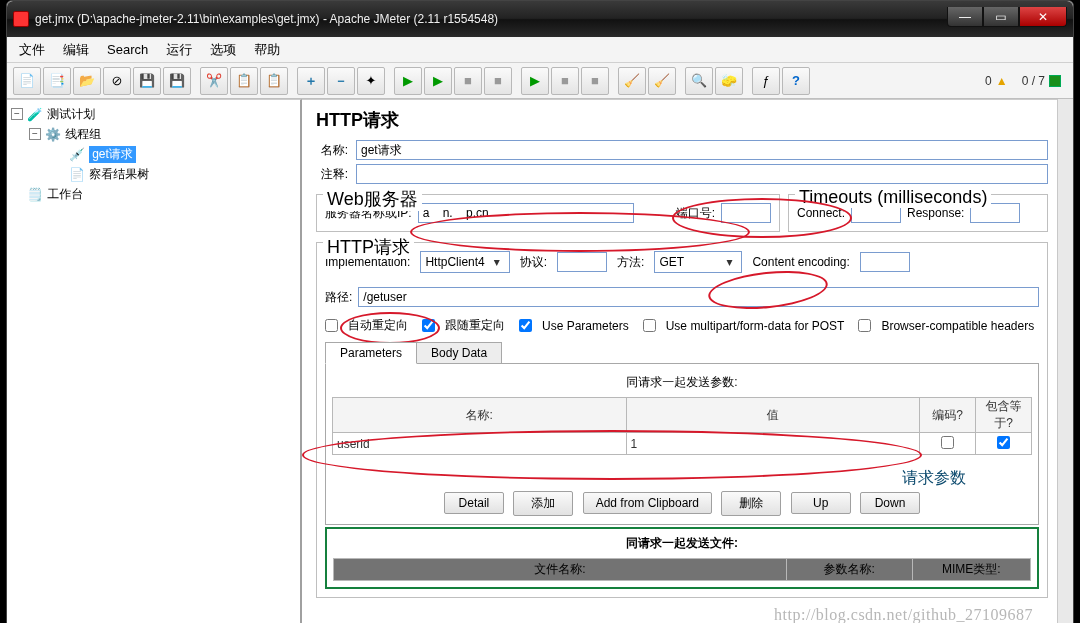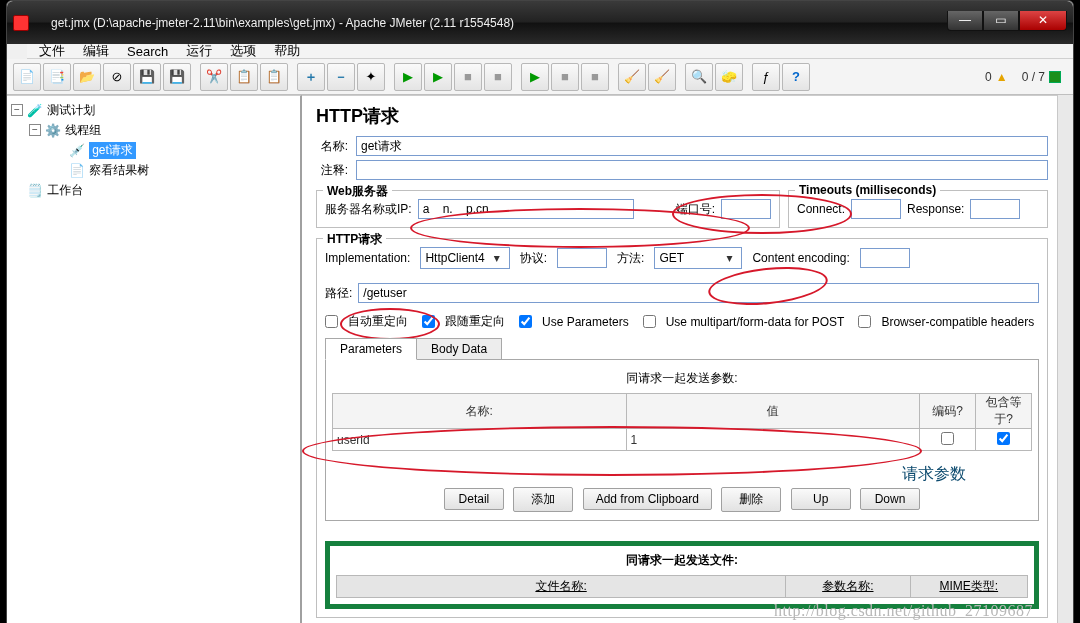--- a/index.html
+++ b/index.html
@@ -1,25 +1,25 @@
 <!DOCTYPE html>
 <html><head>
 <meta charset="utf-8">
 <style>
 * { box-sizing: border-box; margin: 0; padding: 0; font-family: "Microsoft YaHei", Arial, sans-serif; font-size: 12px; }
 body { background: #000; overflow: hidden; }
 .window { position: absolute; left: 6px; top: 0; width: 1068px; height: 623px; background: #f0f0f0; border: 1px solid #444; border-top-left-radius: 6px; border-top-right-radius: 6px; }
-.titlebar { height: 43px; background: linear-gradient(#3a3a3a,#222 48%,#111 52%,#2a2a2a); display: flex; align-items: center; padding: 0 6px; border-top-left-radius: 6px; border-top-right-radius: 6px; gap: 16px; }
+.titlebar { height: 36px; background: linear-gradient(#3a3a3a,#222 48%,#111 52%,#2a2a2a); display: flex; align-items: center; padding: 0 6px; border-top-left-radius: 6px; border-top-right-radius: 6px; }
 .titlebar .icon-app { width: 16px; height: 16px; margin-right: 6px; background: #f33; border: 1px solid #900; border-radius: 2px; }
 .titlebar .title { color: #eee; flex: 1; }
 .winbtns { display: flex; gap: 0; }
 .winbtn { width: 36px; height: 20px; margin-top: -4px; display: flex; align-items: center; justify-content: center; background: linear-gradient(#666,#333); border: 1px solid #111; border-top: none; color: #fff; font-size: 12px; }
 .winbtn.close { background: linear-gradient(#d44,#a00); width: 48px; border-bottom-right-radius: 4px; }
 .winbtn.min { border-bottom-left-radius: 4px; }
-.menubar { height: 15px; background: #f4f4f4; display: flex; align-items: center; padding: 0 4px; gap: 2px; border-bottom: 1px solid #d0d0d0; margin-left: 20px; }
+.menubar { height: 26px; background: #f4f4f4; display: flex; align-items: center; padding: 0 4px; gap: 2px; border-bottom: 1px solid #d0d0d0; }
 .menubar span { padding: 2px 8px; font-size: 13px; }
 .toolbar { height: 36px; background: #f4f4f4; display: flex; align-items: center; padding: 0 6px; gap: 2px; border-bottom: 1px solid #bfbfbf; }
 .tbtn { width: 28px; height: 28px; background: linear-gradient(#fafafa,#e4e4e4); border: 1px solid #b8b8b8; border-radius: 2px; display: flex; align-items: center; justify-content: center; font-size: 13px; }
 .tdiv { width: 5px; }
 .tspacer { flex: 1; }
 .tstatus { color: #333; margin: 0 6px; display: flex; align-items: center; gap: 4px; }
 .body { display: flex; height: calc(100% - 90px); }
 .sidebar { width: 295px; background: #fff; border-right: 2px solid #a0a0a0; padding: 4px 2px; overflow: hidden; border-top: 1px solid #ccc; }
 .tree-row { display: flex; align-items: center; height: 20px; padding-left: 2px; white-space: nowrap; }
 .tree-row .tog { width: 12px; height: 12px; border: 1px solid #888; display: flex; align-items: center; justify-content: center; font-size: 10px; color: #444; line-height: 1; }
@@ -27,42 +27,42 @@
 .tree-row .ticon { margin: 0 4px 0 4px; font-size: 13px; }
 .badge-sel { background: #3399ff; color: #fff; padding: 0 3px; }
 .main { flex: 1; background: #fff; border-top: 1px solid #ccc; overflow: hidden; }
 .scrollbox { position: relative; height: 100%; overflow: hidden; }
 .form { padding: 6px 14px 6px 14px; width: 760px; }
 .h1 { font-size: 18px; font-weight: bold; margin: 2px 0 8px 0; }
 .frow { display: flex; align-items: center; margin: 4px 0; }
 .frow .lab { width: 40px; text-align: right; padding-right: 8px; }
 .inp { height: 20px; border: 1px solid #7a9ccf; padding: 0 4px; background: #fff; font-size: 12px; }
 .fieldset { border: 1px solid #bfbfbf; margin-top: 6px; padding: 8px 8px 8px 8px; position: relative; }
-.fieldset .legend { position: absolute; top: -8px; left: 6px; background: #fff; padding: 0 4px; font-size: 12px; font-weight: bold; }
+.fieldset .legend { position: absolute; top: -8px; left: 6px; background: #fff; padding: 0 4px; font-size: 18px; }
 .fieldset .inner { display: flex; align-items: center; flex-wrap: wrap; gap: 6px; }
 .lbl { white-space: nowrap; }
 .sel { height: 22px; border: 1px solid #7a9ccf; background: #fff; display: inline-flex; align-items: center; padding: 0 4px; }
 .sel .arrow { width: 16px; text-align: center; color: #333; margin-left: 4px; }
 .chk { display: inline-flex; align-items: center; gap: 10px; }
 .chk input { width: 13px; height: 13px; }
 .tabs { display: flex; margin-top: 8px; }
 .tab { border: 1px solid #a8a8a8; padding: 3px 14px; background: #ededed; margin-right: -1px; }
 .tab.active { background: #fff; border-bottom: 1px solid #fff; position: relative; z-index: 2; }
 .tab-body { border: 1px solid #a8a8a8; margin-top: -1px; padding: 6px 6px 8px 6px; }
 .params-title { text-align: center; font-weight: normal; padding: 4px 0 6px; }
 .ptable { width: 100%; border-collapse: collapse; }
 .ptable th, .ptable td { border: 1px solid #b8b8b8; height: 22px; padding: 0 4px; font-weight: normal; color: #333; text-align: left; }
 .ptable th { text-align: center; background: #f4f4f4; }
 .ptable td.center { text-align: center; }
 .btnrow { text-align: center; margin-top: 8px; }
 .btn { display: inline-block; min-width: 60px; padding: 3px 12px; background: linear-gradient(#fafafa,#e2e2e2); border: 1px solid #a0a0a0; border-radius: 2px; margin: 0 3px; text-align: center; }
-.filesec { border: 5px solid #15803d; margin-top: 20px; padding: 6px; }
+.filesec { border: 2px solid #15803d; margin-top: 2px; padding: 6px; }
 .filesec .title { text-align: center; font-weight: bold; margin-bottom: 6px; }
 .ftable { width: 100%; border-collapse: collapse; }
-.ftable th { border: 1px solid #b8b8b8; height: 22px; font-weight: normal; text-align: center; background: #e5e5e5; text-decoration: underline; }
+.ftable th { border: 1px solid #b8b8b8; height: 22px; font-weight: normal; text-align: center; background: #737373; }
 .watermark { position: absolute; right: 24px; bottom: 6px; color: #b7b7b7; font-size: 16px; font-family: Georgia, serif; letter-spacing: .5px; }
 .vscroll { width: 16px; background: #e9e9e9; border-left: 1px solid #c8c8c8; }
 .red-ellipse { position: absolute; border: 2px solid #d6182a; border-radius: 50%; pointer-events: none; }
 .red-text { position: absolute; color: #0c4a6e; font-size: 16px; pointer-events: none; }
 </style>
 </head>
 <body>
 
 <div class="window">
   <div class="titlebar">

